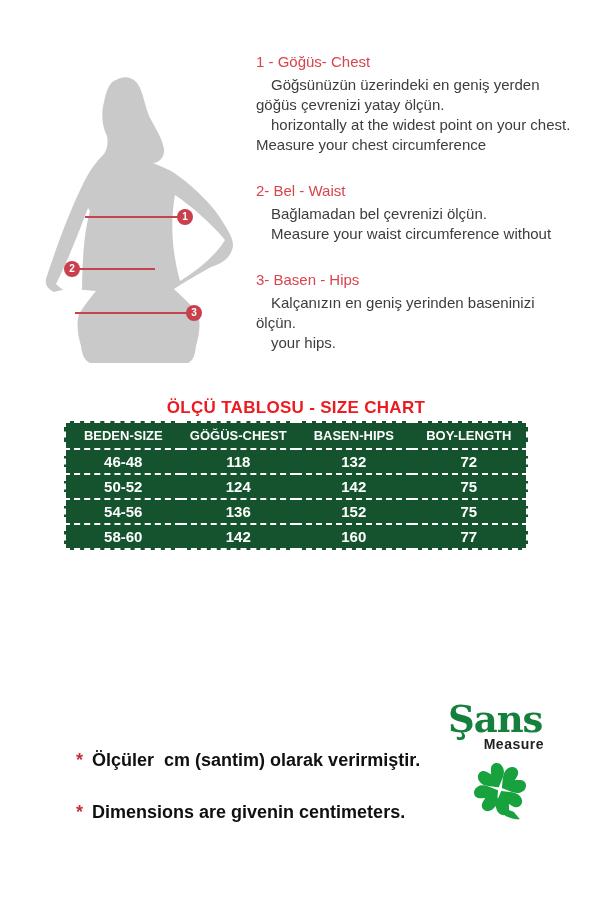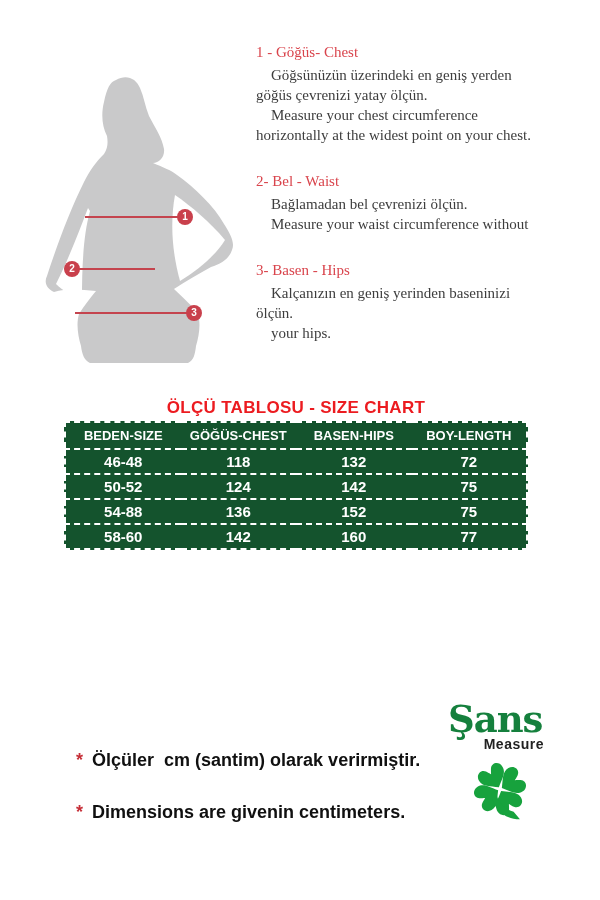--- a/index.html
+++ b/index.html
@@ -10,21 +10,21 @@
   
   .figure-area{position:absolute;left:38px;top:70px;width:200px;height:305px;}
   .figure-area svg{position:absolute;left:0;top:0;}
   .mline{position:absolute;height:2px;background:#c4444e;}
   .mdot{
     position:absolute;width:16px;height:16px;border-radius:50%;
     background:#c9404c;color:#ffffff;font-size:10px;font-weight:bold;
     display:flex;align-items:center;justify-content:center;line-height:1;
   }
   
-  .guide-col{position:absolute;left:256px;top:42px;width:334px;font-family:Liberation Serif, serif;}
+  .guide-col{position:absolute;left:256px;top:52px;width:334px;}
   .section{margin-bottom:26px;}
   .section .heading{color:#d9444c;font-size:15px;line-height:20px;margin-bottom:3px;}
   .para{color:#3d3d3d;font-size:15px;line-height:20px;}
   .para div:first-child{text-indent:15px;}
   
   .chart-title{
     position:absolute;left:64px;top:398px;width:464px;text-align:center;
     color:#ec1b20;font-size:17px;font-weight:bold;letter-spacing:.3px;
   }
   .size-table{
@@ -114,22 +114,22 @@
 
   <div class="guide-col">
 
     <div class="section">
       <div class="heading">1 - Göğüs- Chest</div>
       <div class="para">
         <div>Göğsünüzün üzerindeki en geniş yerden</div>
         <div>göğüs çevrenizi yatay ölçün.</div>
       </div>
       <div class="para">
+        <div>horizontally at the widest point on your chest.</div>
         <div>Measure your chest circumference</div>
-        <div>horizontally at the widest point on your chest.</div>
       </div>
     </div>
 
     <div class="section">
       <div class="heading">2- Bel - Waist</div>
       <div class="para">
         <div>Bağlamadan bel çevrenizi ölçün.</div>
       </div>
       <div class="para">
         <div>Measure your waist circumference without</div>
@@ -167,21 +167,21 @@
         <td>132</td>
         <td>72</td>
       </tr>
       <tr>
         <td>50-52</td>
         <td>124</td>
         <td>142</td>
         <td>75</td>
       </tr>
       <tr>
-        <td>54-88</td>
+        <td>54-56</td>
         <td>136</td>
         <td>152</td>
         <td>75</td>
       </tr>
       <tr>
         <td>58-60</td>
         <td>142</td>
         <td>160</td>
         <td>77</td>
       </tr>

